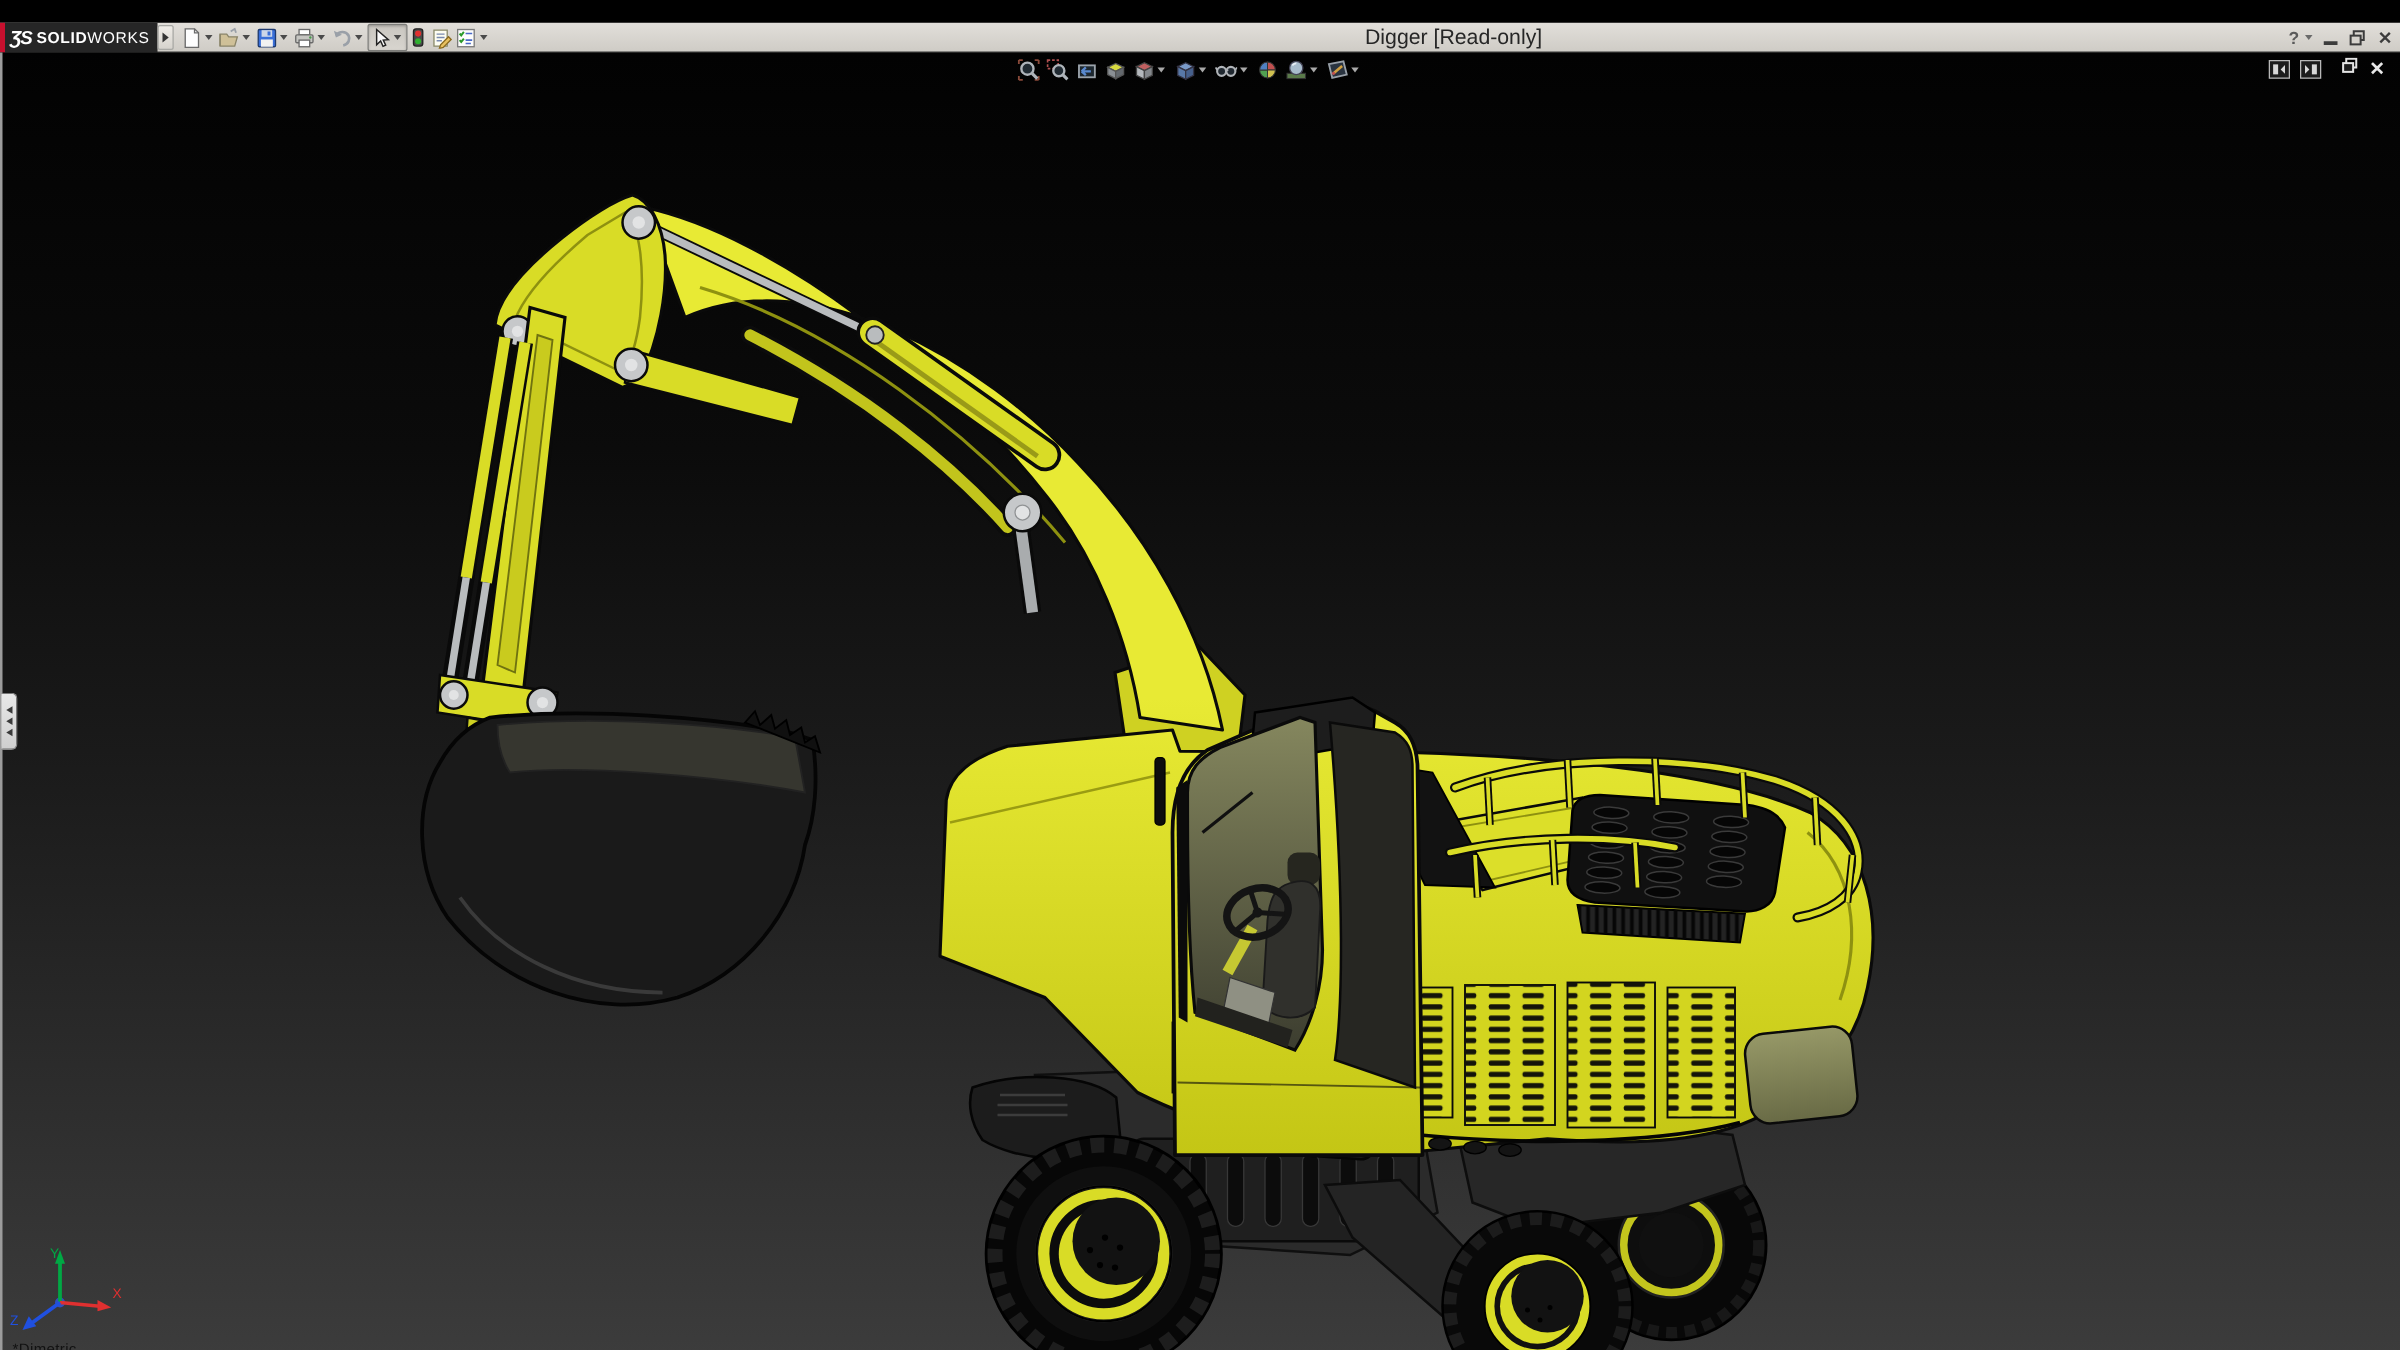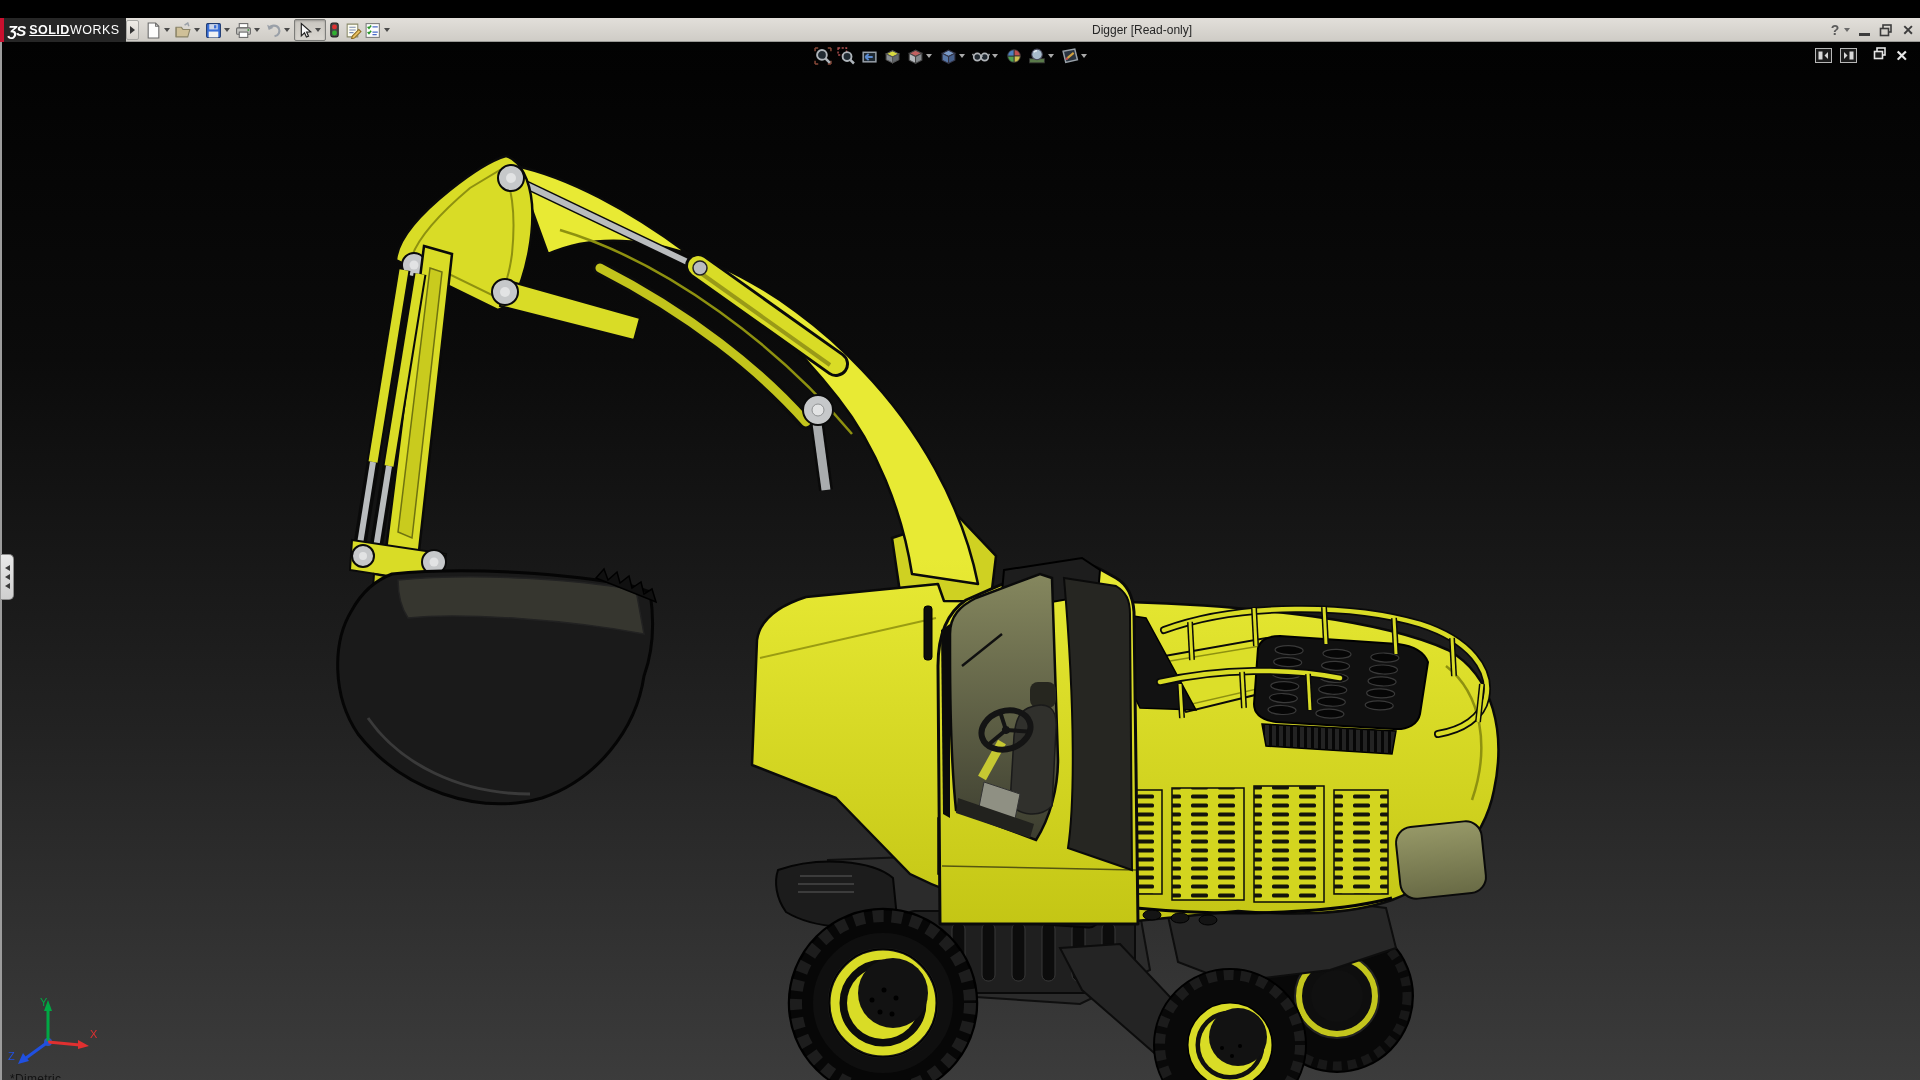--- a/index.html
+++ b/index.html
@@ -7,35 +7,35 @@
        font-family:"Liberation Sans",sans-serif;user-select:none;margin-top:18px;}
 
   
   .titlebar{position:absolute;left:0;top:0;width:1920px;height:24px;
     background:linear-gradient(#e2dfda,#cfccc6);border-bottom:1px solid #9a9a96;box-sizing:border-box;}
   .logo{position:absolute;left:0;top:0;width:126px;height:24px;background:#262626;
     display:flex;align-items:center;gap:4px;color:#fff;}
   .logo-red{width:4px;height:24px;background:#c8102e;}
   .brandmark{font-style:italic;font-weight:bold;font-size:15px;letter-spacing:-1px;}
   .brand{font-size:12.5px;letter-spacing:.5px;}
-  .brand b{font-weight:bold;text-decoration:underline;}
+  .brand b{font-weight:bold;}
   .logo-expand{position:absolute;left:126px;top:2px;width:13px;height:20px;background:linear-gradient(#efece7,#d6d3cd);
     border:1px solid #a8a8a4;border-radius:2px;display:flex;align-items:center;justify-content:center;box-sizing:border-box;}
   .tri-right{width:0;height:0;border-left:5px solid #333;border-top:4px solid transparent;border-bottom:4px solid transparent;}
 
   .std-toolbar{position:absolute;left:144px;top:0;height:24px;display:flex;align-items:center;}
   .tb-item{display:flex;align-items:center;height:22px;padding:0 1px;}
   .tb-item svg{display:block;}
   .caret{width:0;height:0;border-top:4px solid #4a4a4a;border-left:3.5px solid transparent;
     border-right:3.5px solid transparent;margin:0 3px 0 2px;}
   .tb-pressed{border:1px solid #7d7d7a;background:linear-gradient(#c9c6c0,#d8d5cf);border-radius:2px;
     display:flex;align-items:center;height:20px;padding:0 1px;box-shadow:inset 0 1px 2px rgba(0,0,0,.25);}
 
   .doc-title{position:absolute;left:1092px;top:0;height:24px;line-height:24px;
-    font-size:12px;color:#262626;white-space:nowrap;}
+    font-size:17px;color:#262626;white-space:nowrap;}
 
   .titlebar-right{position:absolute;right:6px;top:0;height:24px;display:flex;align-items:center;gap:9px;}
   .help{font-size:14px;font-weight:bold;color:#5a5a5a;}
   .caret-sm{width:0;height:0;border-top:4px solid #6a6a6a;border-left:3.5px solid transparent;border-right:3.5px solid transparent;margin-left:-4px;}
   .win-glyph{color:#3c3c3c;display:flex;align-items:center;}
   .min-bar{width:11px;height:3px;background:#3c3c3c;margin-top:8px;}
   .close-x{font-size:14px;font-weight:bold;color:#3c3c3c;}
 
   
   .viewport{position:absolute;left:0;top:24px;width:1920px;height:1056px;

